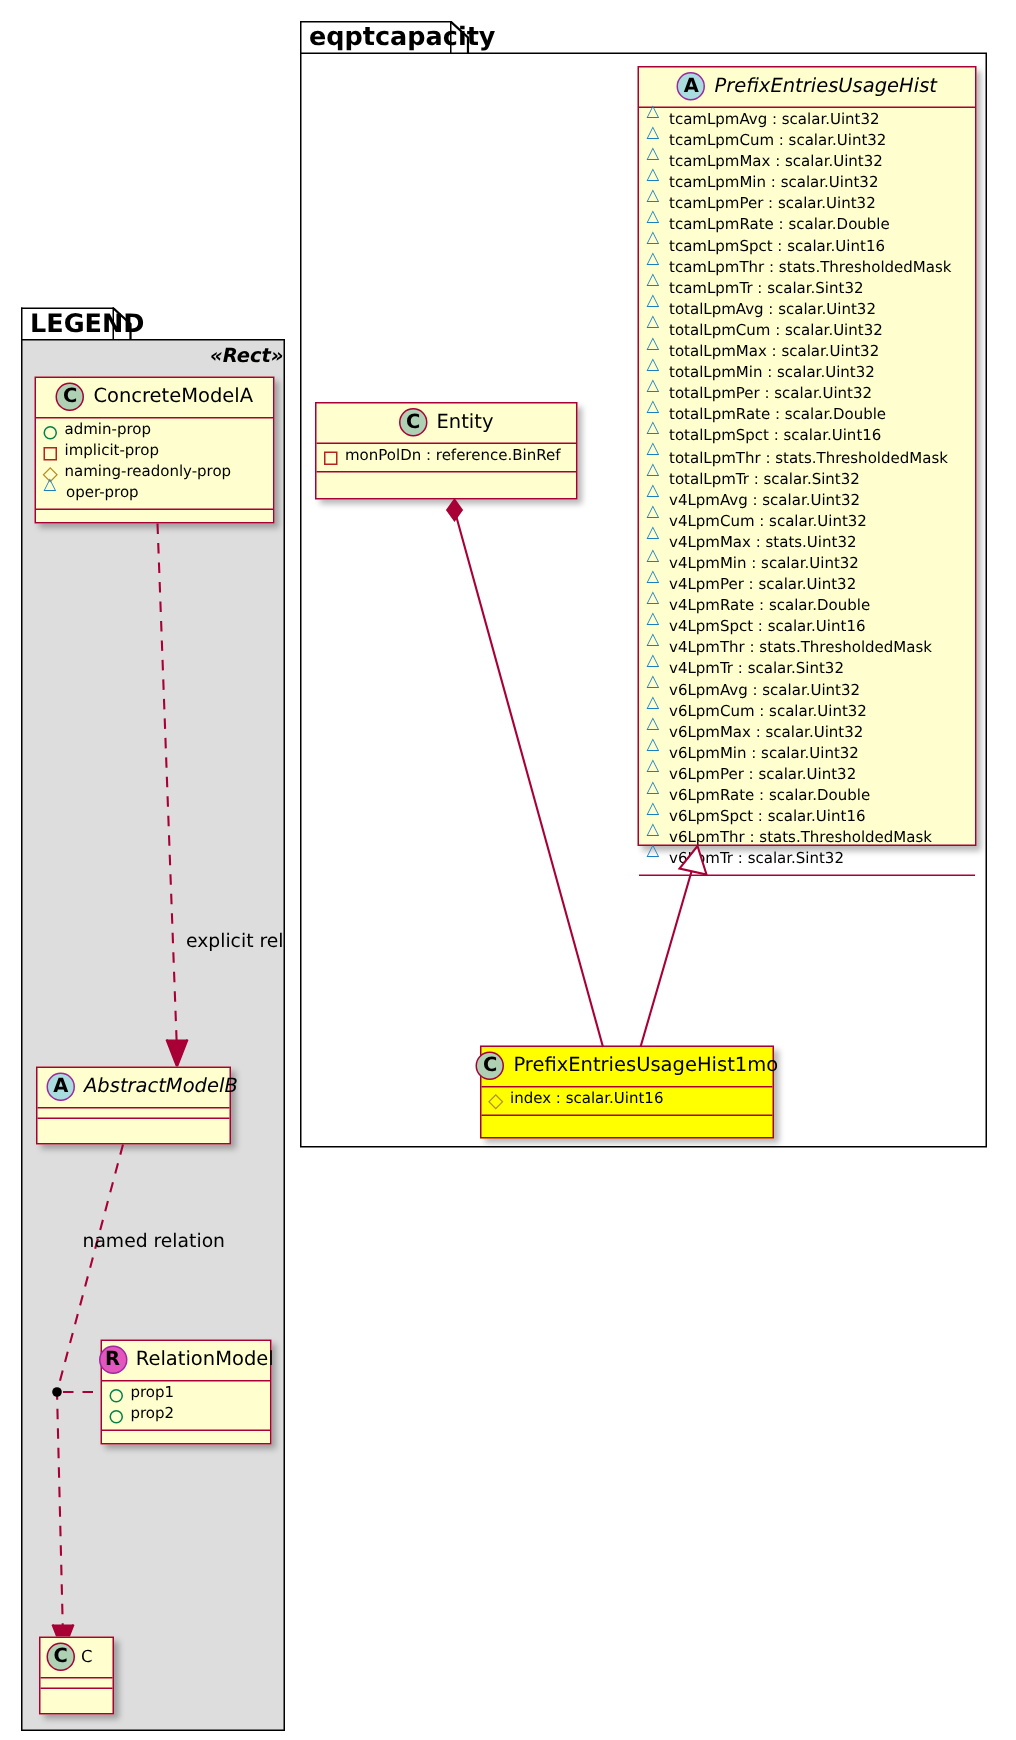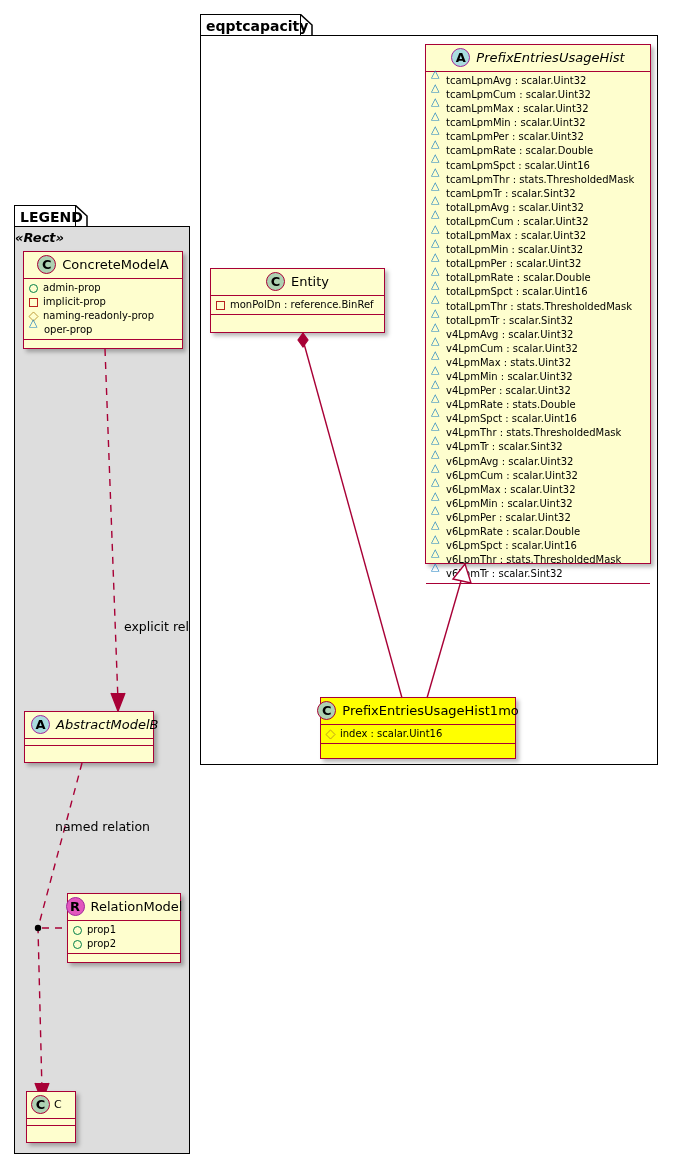--- a/index.html
+++ b/index.html
@@ -24,21 +24,21 @@
     position: absolute;
     top: 0;
     left: 0;
     height: 22px;
     box-sizing: border-box;
     border: 1.5px solid #000000;
     border-bottom: none;
     display: flex;
     align-items: center;
     padding: 0 6px 0 5px;
-    font-size: 14px;
+    font-size: 17px;
     font-weight: bold;
     color: #000000;
     line-height: 1;
     white-space: nowrap;
   }
   .pkg-tab-corner {
     position: absolute;
     width: 13px;
     height: 22px;
     top: 0;
@@ -95,21 +95,21 @@
   }
   .attr-txt { transform: translateY(-0.5px); }
 
   
   .stereo {
     position: absolute;
     font-size: 13px;
     font-style: italic;
     font-weight: bold;
     color: #000000;
-    text-align: left;
+    text-align: right;
     white-space: nowrap;
   }
 
   
   .badge {
     width: 19px;
     height: 19px;
     border-radius: 50%;
     flex: 0 0 auto;
     display: flex;
@@ -272,21 +272,21 @@
       <div class="attr">
         <span class="mk mk-triangle"></span>
         <span class="attr-txt">v4LpmMin : scalar.Uint32</span>
       </div>
       <div class="attr">
         <span class="mk mk-triangle"></span>
         <span class="attr-txt">v4LpmPer : scalar.Uint32</span>
       </div>
       <div class="attr">
         <span class="mk mk-triangle"></span>
-        <span class="attr-txt">v4LpmRate : stats.Double</span>
+        <span class="attr-txt">v4LpmRate : scalar.Double</span>
       </div>
       <div class="attr">
         <span class="mk mk-triangle"></span>
         <span class="attr-txt">v4LpmSpct : scalar.Uint16</span>
       </div>
       <div class="attr">
         <span class="mk mk-triangle"></span>
         <span class="attr-txt">v4LpmThr : stats.ThresholdedMask</span>
       </div>
       <div class="attr">

